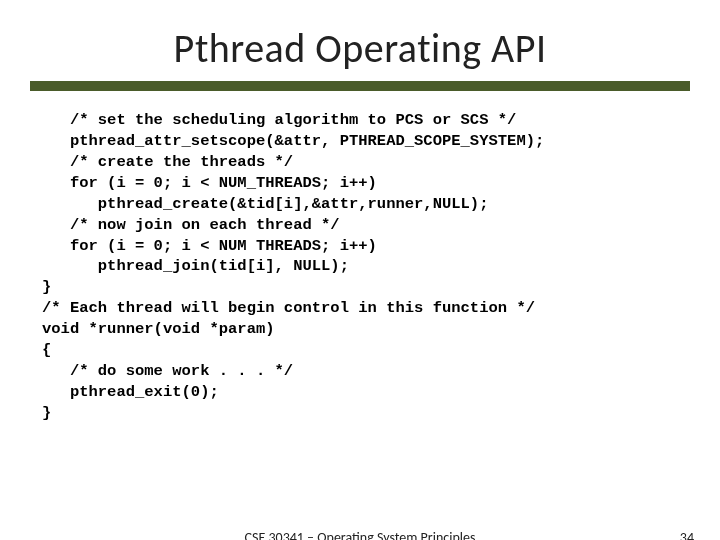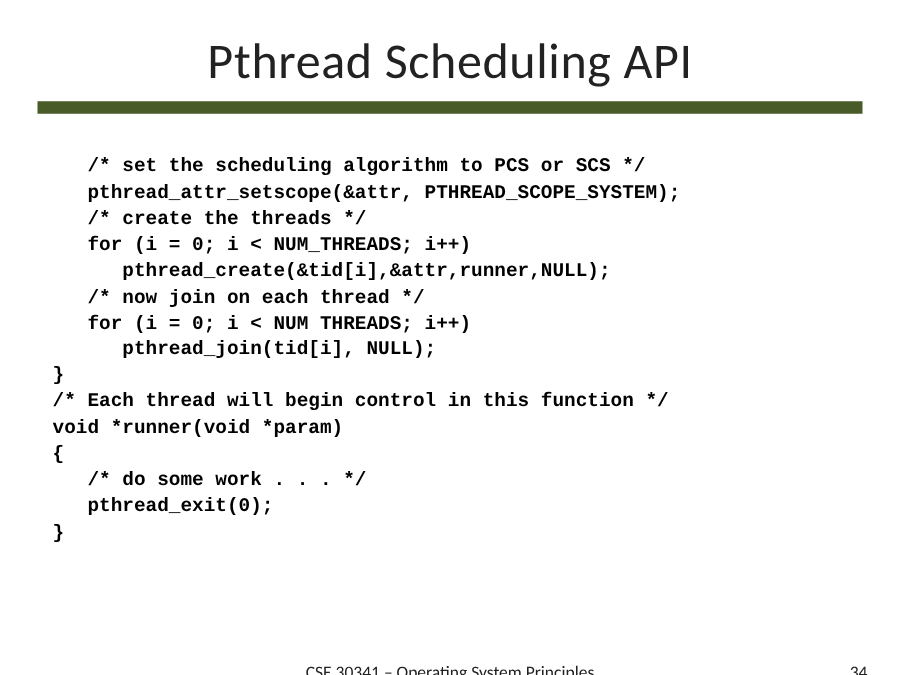--- a/index.html
+++ b/index.html
@@ -31,21 +31,21 @@
     background: #4a5b2a;
     margin: 8px 30px 0 30px;
   }
   .code {
     font-family: "Courier New", Courier, monospace;
     font-weight: bold;
     font-size: 15.5px;
     line-height: 1.35;
     white-space: pre;
     color: #000;
-    margin: 32px 0 0 42px;
+    margin: 19px 0 0 42px;
   }
   .footer-course {
     position: absolute;
     bottom: 18px;
     width: 100%;
     text-align: center;
     font-size: 14px;
     color: #222;
   }
   .footer-page {
@@ -53,21 +53,21 @@
     bottom: 18px;
     right: 26px;
     font-size: 14px;
     color: #222;
   }
 </style>
 </head>
 <body>
 
 <div class="slide">
-  <div class="title">Pthread Scheduling API</div>
+  <div class="title">Pthread Operating API</div>
   <div class="rule"></div>
   <div class="code" id="code-block">   /* set the scheduling algorithm to PCS or SCS */
    pthread_attr_setscope(&amp;attr, PTHREAD_SCOPE_SYSTEM);
    /* create the threads */
    for (i = 0; i &lt; NUM_THREADS; i++)
       pthread_create(&amp;tid[i],&amp;attr,runner,NULL);
    /* now join on each thread */
    for (i = 0; i &lt; NUM THREADS; i++)
       pthread_join(tid[i], NULL);
 }

